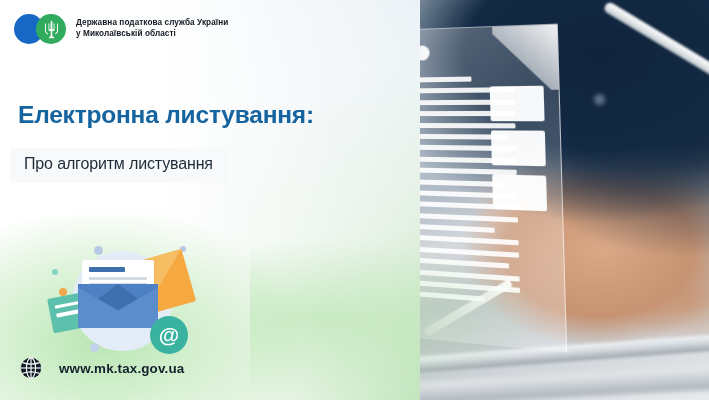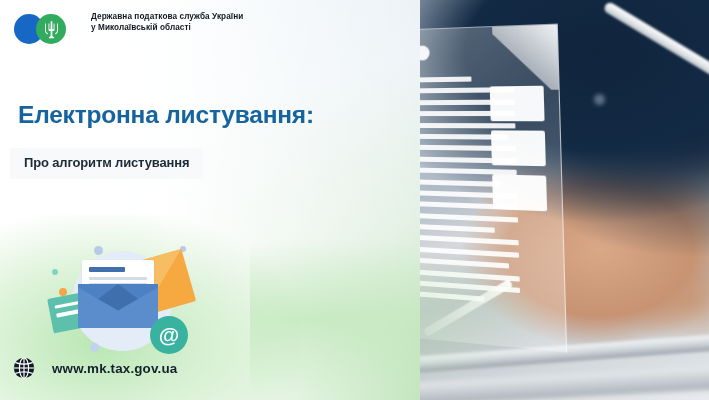--- a/index.html
+++ b/index.html
@@ -125,21 +125,21 @@
   }
   .green-streak {
     position: absolute; left: 250px; top: 238px;
     width: 300px; height: 160px;
     background: radial-gradient(ellipse at 20% 50%, rgba(176,226,168,0.55) 0%, rgba(190,230,180,0) 70%);
   }
 
   
   .logo-block {
     position: absolute; left: 14px; top: 12px;
-    display: flex;  gap: 15px;
+    display: flex; align-items: center;
   }
   .logo-marks { position: relative; width: 54px; height: 34px; flex: none; }
   .logo-circle-blue {
     position: absolute; left: 0; top: 2px;
     width: 30px; height: 30px; border-radius: 50%;
     background: #1668c4;
   }
   .logo-circle-green {
     position: absolute; left: 22px; top: 2px;
     width: 30px; height: 30px; border-radius: 50%;
@@ -160,21 +160,21 @@
     text-shadow: 0 1px 2px rgba(255,255,255,0.55);
   }
 
   
   .sub-panel {
     position: absolute; left: 10px; top: 148px;
     padding: 6px 14px 8px 14px;
     background: rgba(246,248,250,0.80);
   }
   .sub-panel p {
-    font-size: 13px; font-weight: bold;
+    font-size: 16px; font-weight: normal;
     color: #1d2a38;
     line-height: 1.31;
     letter-spacing: -0.15px;
     white-space: nowrap;
   }
 
   
   .email-art { position: absolute; left: 52px; top: 246px; width: 190px; height: 110px; }
   .ea-circle {
     position: absolute; left: 20px; top: 5px;
@@ -267,21 +267,21 @@
     position: absolute; left: 98px; top: 70px;
     width: 38px; height: 38px; border-radius: 50%;
     background: #39b3a0;
     display: flex; align-items: center; justify-content: center;
     color: #ffffff; font-size: 21px; font-weight: bold;
     font-family: "Liberation Sans", sans-serif;
   }
 
   
   .footer {
-    position: absolute; left: 12px; top: 356px;
+    position: absolute; left: 19px; top: 356px;
     display: flex; align-items: center;
   }
   .globe-ico { width: 24px; height: 24px; flex: none; }
   .url-text {
     margin-left: 16px;
     font-size: 13.4px; font-weight: bold;
     color: #14202c; letter-spacing: 0.15px;
   }
 </style>
 </head>

